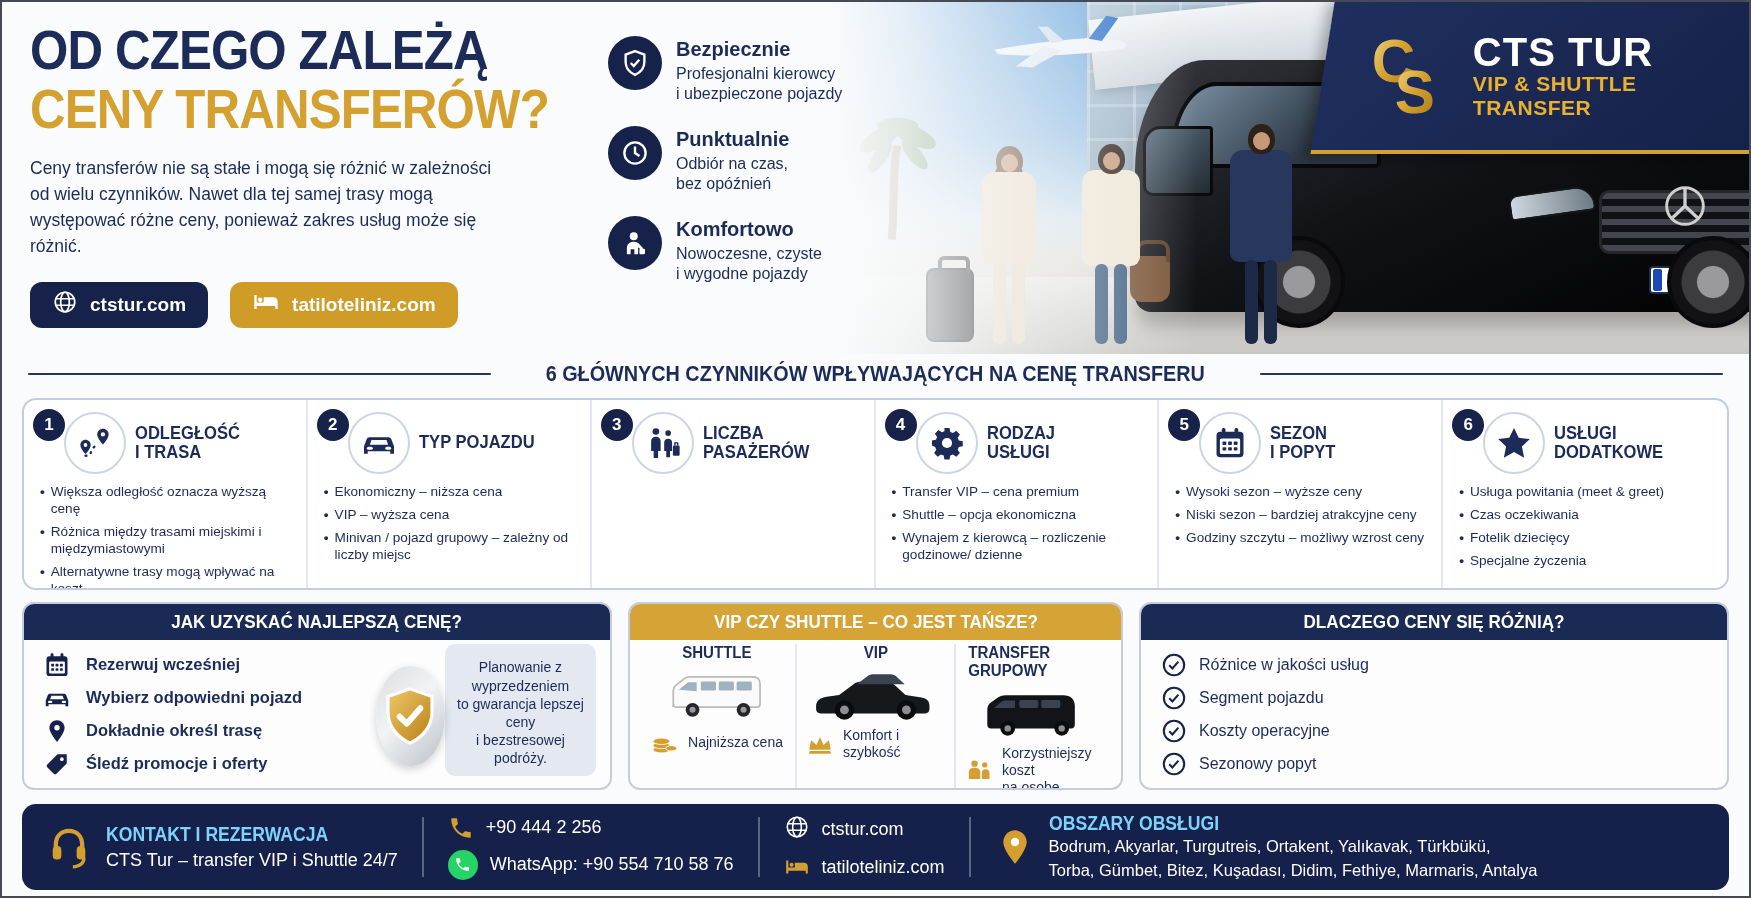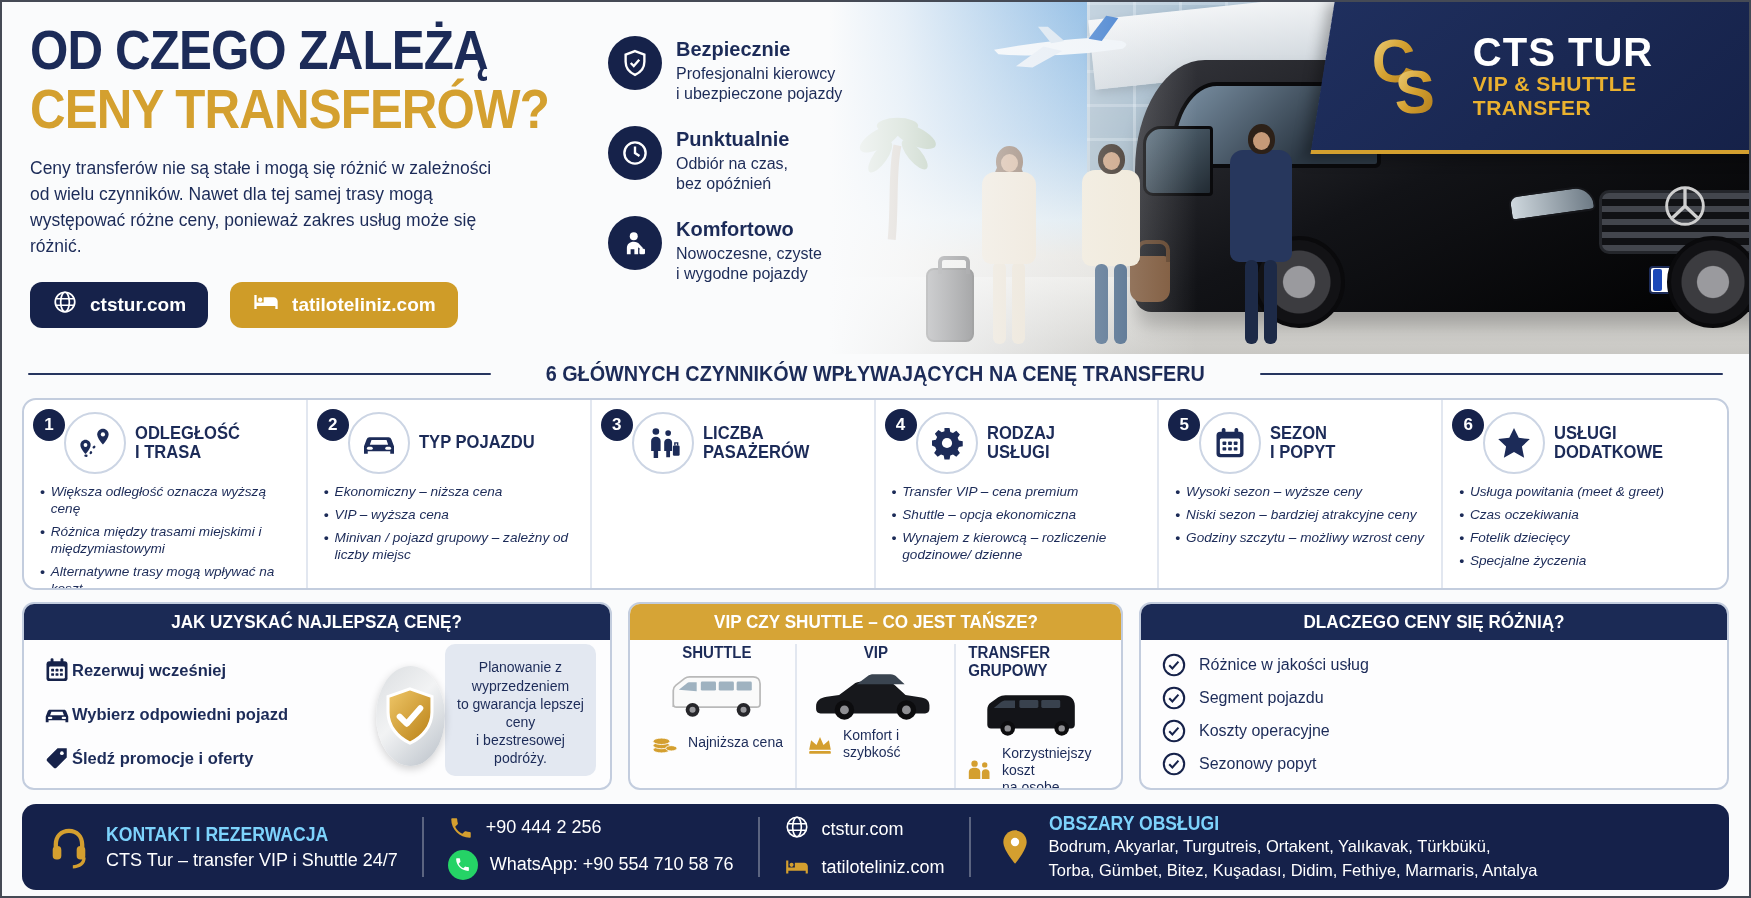--- a/index.html
+++ b/index.html
@@ -96,35 +96,35 @@
   .factors{margin:8px 20px 0;height:192px;background:#fff;border:2px solid #c3cdde;border-radius:14px;
            display:grid;grid-template-columns:repeat(6,1fr);overflow:hidden;}
   .factor{position:relative;padding:12px 8px 6px 12px;border-right:2px solid #e2e7f0;}
   .factor:last-child{border-right:none;}
   .num{position:absolute;left:9px;top:9px;width:32px;height:32px;border-radius:50%;background:#16224a;color:#fff;
        display:flex;align-items:center;justify-content:center;font-weight:bold;font-size:17px;}
   .f-head{display:flex;align-items:center;gap:9px;margin-left:28px;}
   .icon-circle{flex:none;width:62px;height:62px;border-radius:50%;border:2px solid #ccd5e4;background:#fff;
        display:flex;align-items:center;justify-content:center;color:#1c2b58;}
   .factor-title{font-size:18px;font-weight:bold;line-height:1.08;white-space:pre-line;transform:scaleX(.92);transform-origin:left center;}
-  .factor ul{list-style:none;margin:10px 0 0 4px;padding:0;font-size:13.6px;font-style:italic;}
+  .factor ul{list-style:none;margin:10px 0 0 4px;padding:0;font-size:13.6px;}
   .factor li{display:flex;gap:6px;margin-bottom:6px;line-height:1.25;}
   .factor li::before{content:"•";font-weight:bold;}
 
   
   .panels{margin:12px 20px 12px;display:flex;gap:16px;height:188px;}
   .panel{border:2px solid #c3cdde;border-radius:12px;background:#fdfdfe;overflow:hidden;display:flex;flex-direction:column;}
   .panel-a,.panel-c{width:590px;}
   .panel-b{flex:1;}
   .panel-h{flex:none;height:36px;background:#1b2a55;color:#fff;display:flex;align-items:center;justify-content:center;
            font-size:19px;font-weight:bold;}
   .panel-b .panel-h{background:#d6a436;}
   .pa-body{flex:1;display:flex;padding:8px 14px 8px 18px;}
   .tips{flex:1;display:flex;flex-direction:column;justify-content:space-around;margin:0;padding:0;list-style:none;}
-  .tips li{display:flex;align-items:center;gap:0;font-size:16.5px;font-weight:bold;}
+  .tips li{display:flex;align-items:center;gap:14px;font-size:16.5px;font-weight:bold;}
   .tips .t-icon{flex:none;width:30px;height:30px;color:#16224a;display:flex;align-items:center;justify-content:center;}
   .promo{width:220px;display:flex;flex-direction:row;align-items:center;justify-content:flex-start;padding-top:4px;}
   .promo-circle{width:100px;height:100px;border-radius:50%;background:linear-gradient(135deg,#dadde0 0%,#f2f3f4 45%,#b9c0c8 100%);
         display:flex;align-items:center;justify-content:center;box-shadow:0 3px 8px rgba(0,0,0,.18);z-index:2;}
   .promo-caption{margin-top:-12px;background:#e3e8f1;border-radius:10px;padding:14px 12px 8px;font-size:14px;
         text-align:center;line-height:1.3;}
   .pb-body{flex:1;display:flex;padding:4px 8px 0;}
   .option{flex:1;display:flex;flex-direction:column;align-items:center;padding:0 8px;}
   .option+.option{border-left:2px solid #e2e7f0;}
   .option-name{font-size:16px;font-weight:bold;transform:scaleX(.94);}
@@ -524,20 +524,29 @@
                   <path d="M13 26l2-5.5h18L35 26z" fill="#fff"></path>
                   <rect x="9.5" y="28.5" width="7" height="3.6" rx="1.8" fill="#fff"></rect>
                   <rect x="31.5" y="28.5" width="7" height="3.6" rx="1.8" fill="#fff"></rect>
                 </svg>
             </span>
             <span>Wybierz odpowiedni pojazd</span>
           </li>
           <li>
             <span class="t-icon">
               <svg width="26" height="26" viewBox="0 0 48 48" fill="currentColor">
+                  <path d="M24 4c-7.7 0-14 6.3-14 14 0 10 14 26 14 26s14-16 14-26C38 10.3 31.7 4 24 4z"></path>
+                  <circle cx="24" cy="18" r="5" fill="#fff"></circle>
+                </svg>
+            </span>
+            <span>Dokładnie określ trasę</span>
+          </li>
+          <li>
+            <span class="t-icon">
+              <svg width="26" height="26" viewBox="0 0 48 48" fill="currentColor">
                   <path d="M6 25L25 6h17v17L23 42c-1.4 1.4-3.6 1.4-5 0L6 30c-1.4-1.4-1.4-3.6 0-5z"></path>
                   <circle cx="33" cy="15" r="3.4" fill="#fff"></circle>
                 </svg>
             </span>
             <span>Śledź promocje i oferty</span>
           </li>
         </ul>
         <div class="promo">
           <div class="promo-circle">
             <svg width="62" height="62" viewBox="0 0 48 48">

